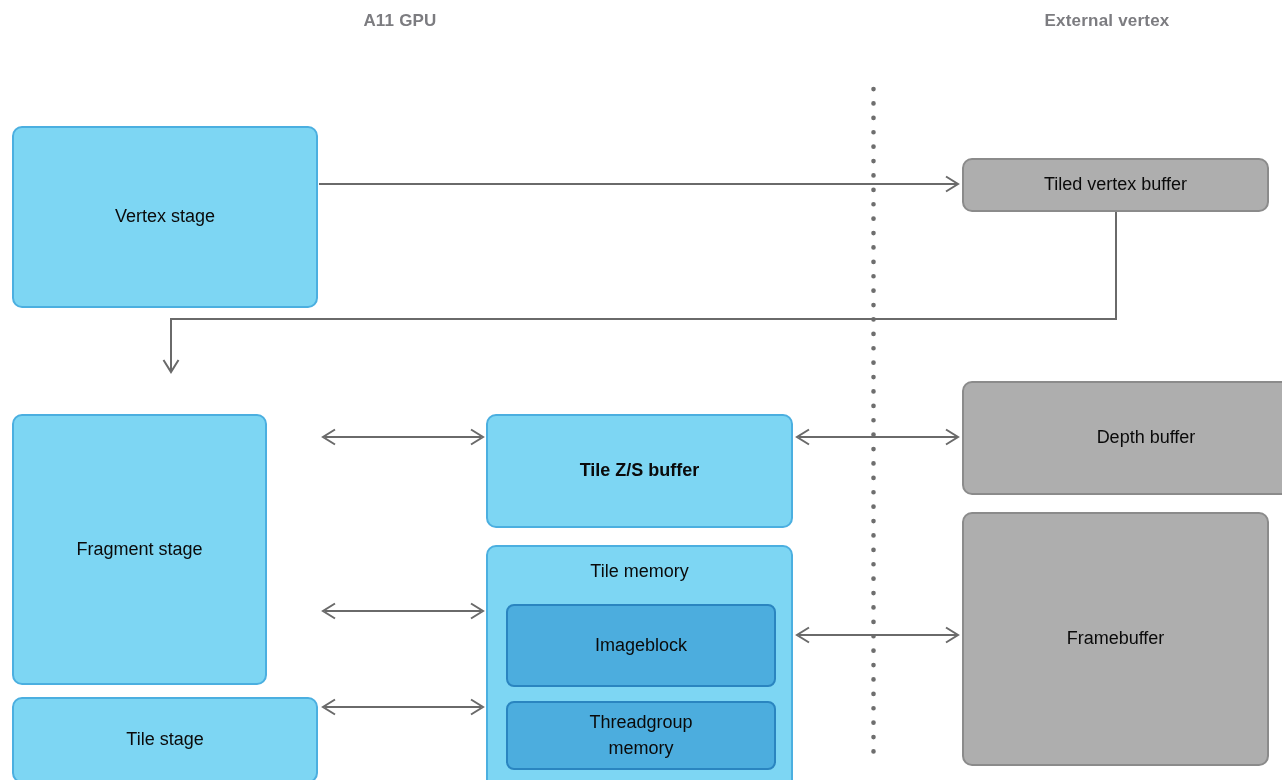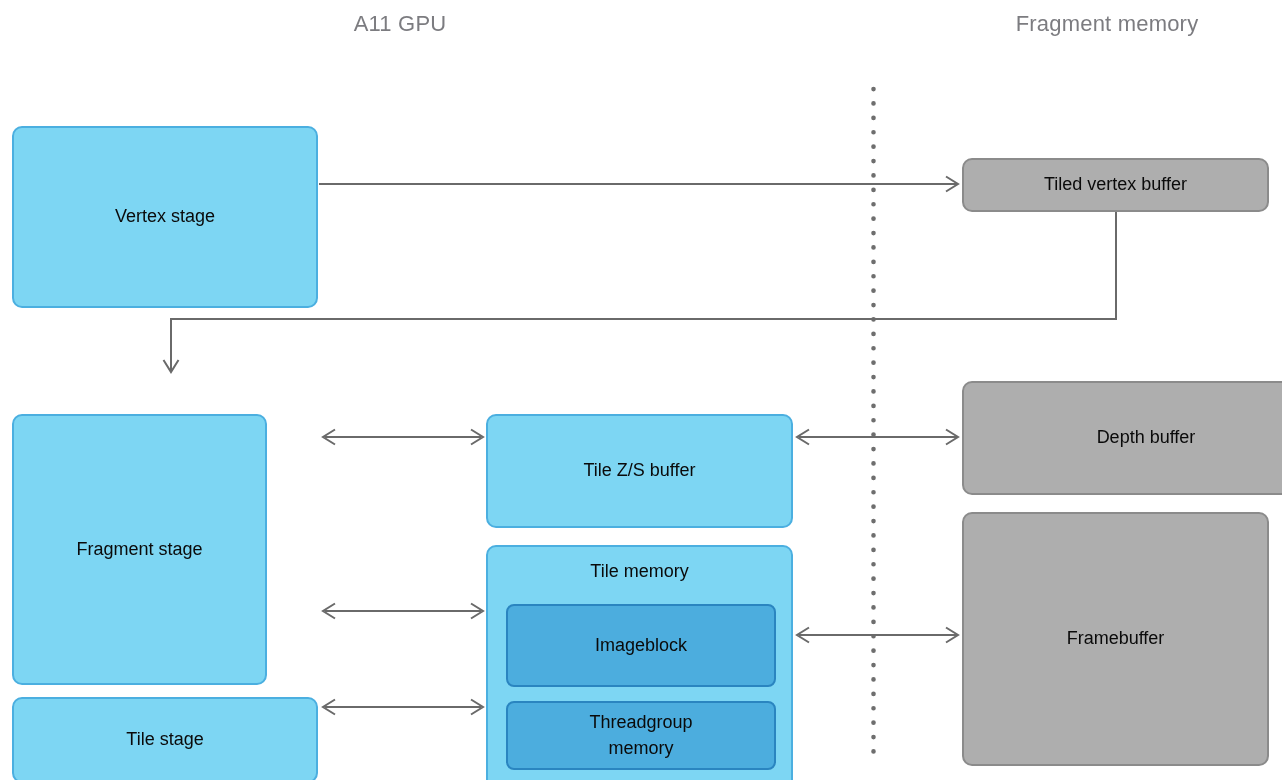--- a/index.html
+++ b/index.html
@@ -11,22 +11,22 @@
     height: 780px;
     background: #ffffff;
     overflow: hidden;
   }
 
   .col-header {
     position: absolute;
     top: 11px;
     width: 300px;
     text-align: center;
-    font-size: 22px;
-    font-weight: 400;
+    font-size: 17px;
+    font-weight: 700;
     color: var(--header-text, #7c7c80);
     letter-spacing: 0.2px;
   }
   .col-header.gpu { left: 250px; }
   .col-header.ext { left: 957px; }
 
   .box {
     position: absolute;
     box-sizing: border-box;
     border: 2px solid;
@@ -39,21 +39,21 @@
     color: var(--box-text, #0a0a0a);
     line-height: 1.4;
   }
   .stage-box  { background: var(--stage-fill, #7dd6f3); border-color: var(--stage-border, #4bafe0); margin-top: 33px; }
   .memory-box { background: var(--memory-fill, #aeaeae); border-color: var(--memory-border, #8b8b8b); }
   .inner-box  { background: var(--inner-fill, #4cadde);  border-color: var(--inner-border, #2a85c0); border-radius: 8px; }
 
   .vertex-stage        { left: 12px;  top: 93px;  width: 306px; height: 182px; }
   .fragment-stage      { left: 12px;  top: 381px; width: 255px; height: 271px; }
   .tile-stage          { left: 12px;  top: 664px; width: 306px; height: 86px; }
-  .tile-zs-buffer      { left: 486px; top: 381px; width: 307px; height: 114px; }
+  .tile-zs-buffer      { left: 486px; top: 381px; width: 307px; height: 114px; font-weight: bold; }
   .tile-memory         { left: 486px; top: 512px; width: 307px; height: 255px; display: block; }
   .tiled-vertex-buffer { left: 962px; top: 158px; width: 307px; height: 54px; }
   .depth-buffer        { left: 962px; top: 381px; width: 368px; height: 114px; }
   .framebuffer         { left: 962px; top: 512px; width: 307px; height: 254px; }
 
   .tile-memory-label {
     position: absolute;
     top: 12px;
     left: 0;
     width: 100%;
@@ -81,21 +81,21 @@
     stroke-linecap: round;
     fill: none;
   }
 </style>
 </head>
 <body>
 
 <div class="canvas">
 
   <div class="col-header gpu">A11 GPU</div>
-  <div class="col-header ext">Fragment memory</div>
+  <div class="col-header ext">External vertex</div>
 
   <svg class="connector-layer" width="1282" height="780" viewBox="0 0 1282 780">
 
     <line class="divider" x1="873.5" y1="89" x2="873.5" y2="764" stroke-dasharray="0.1 14.3"></line>
 
     <g>
       <path class="connector" d="M319,184 H957"></path>
       <path class="connector" d="M946,176.5 L958,184 L946,191.5"></path>
     </g>
 

